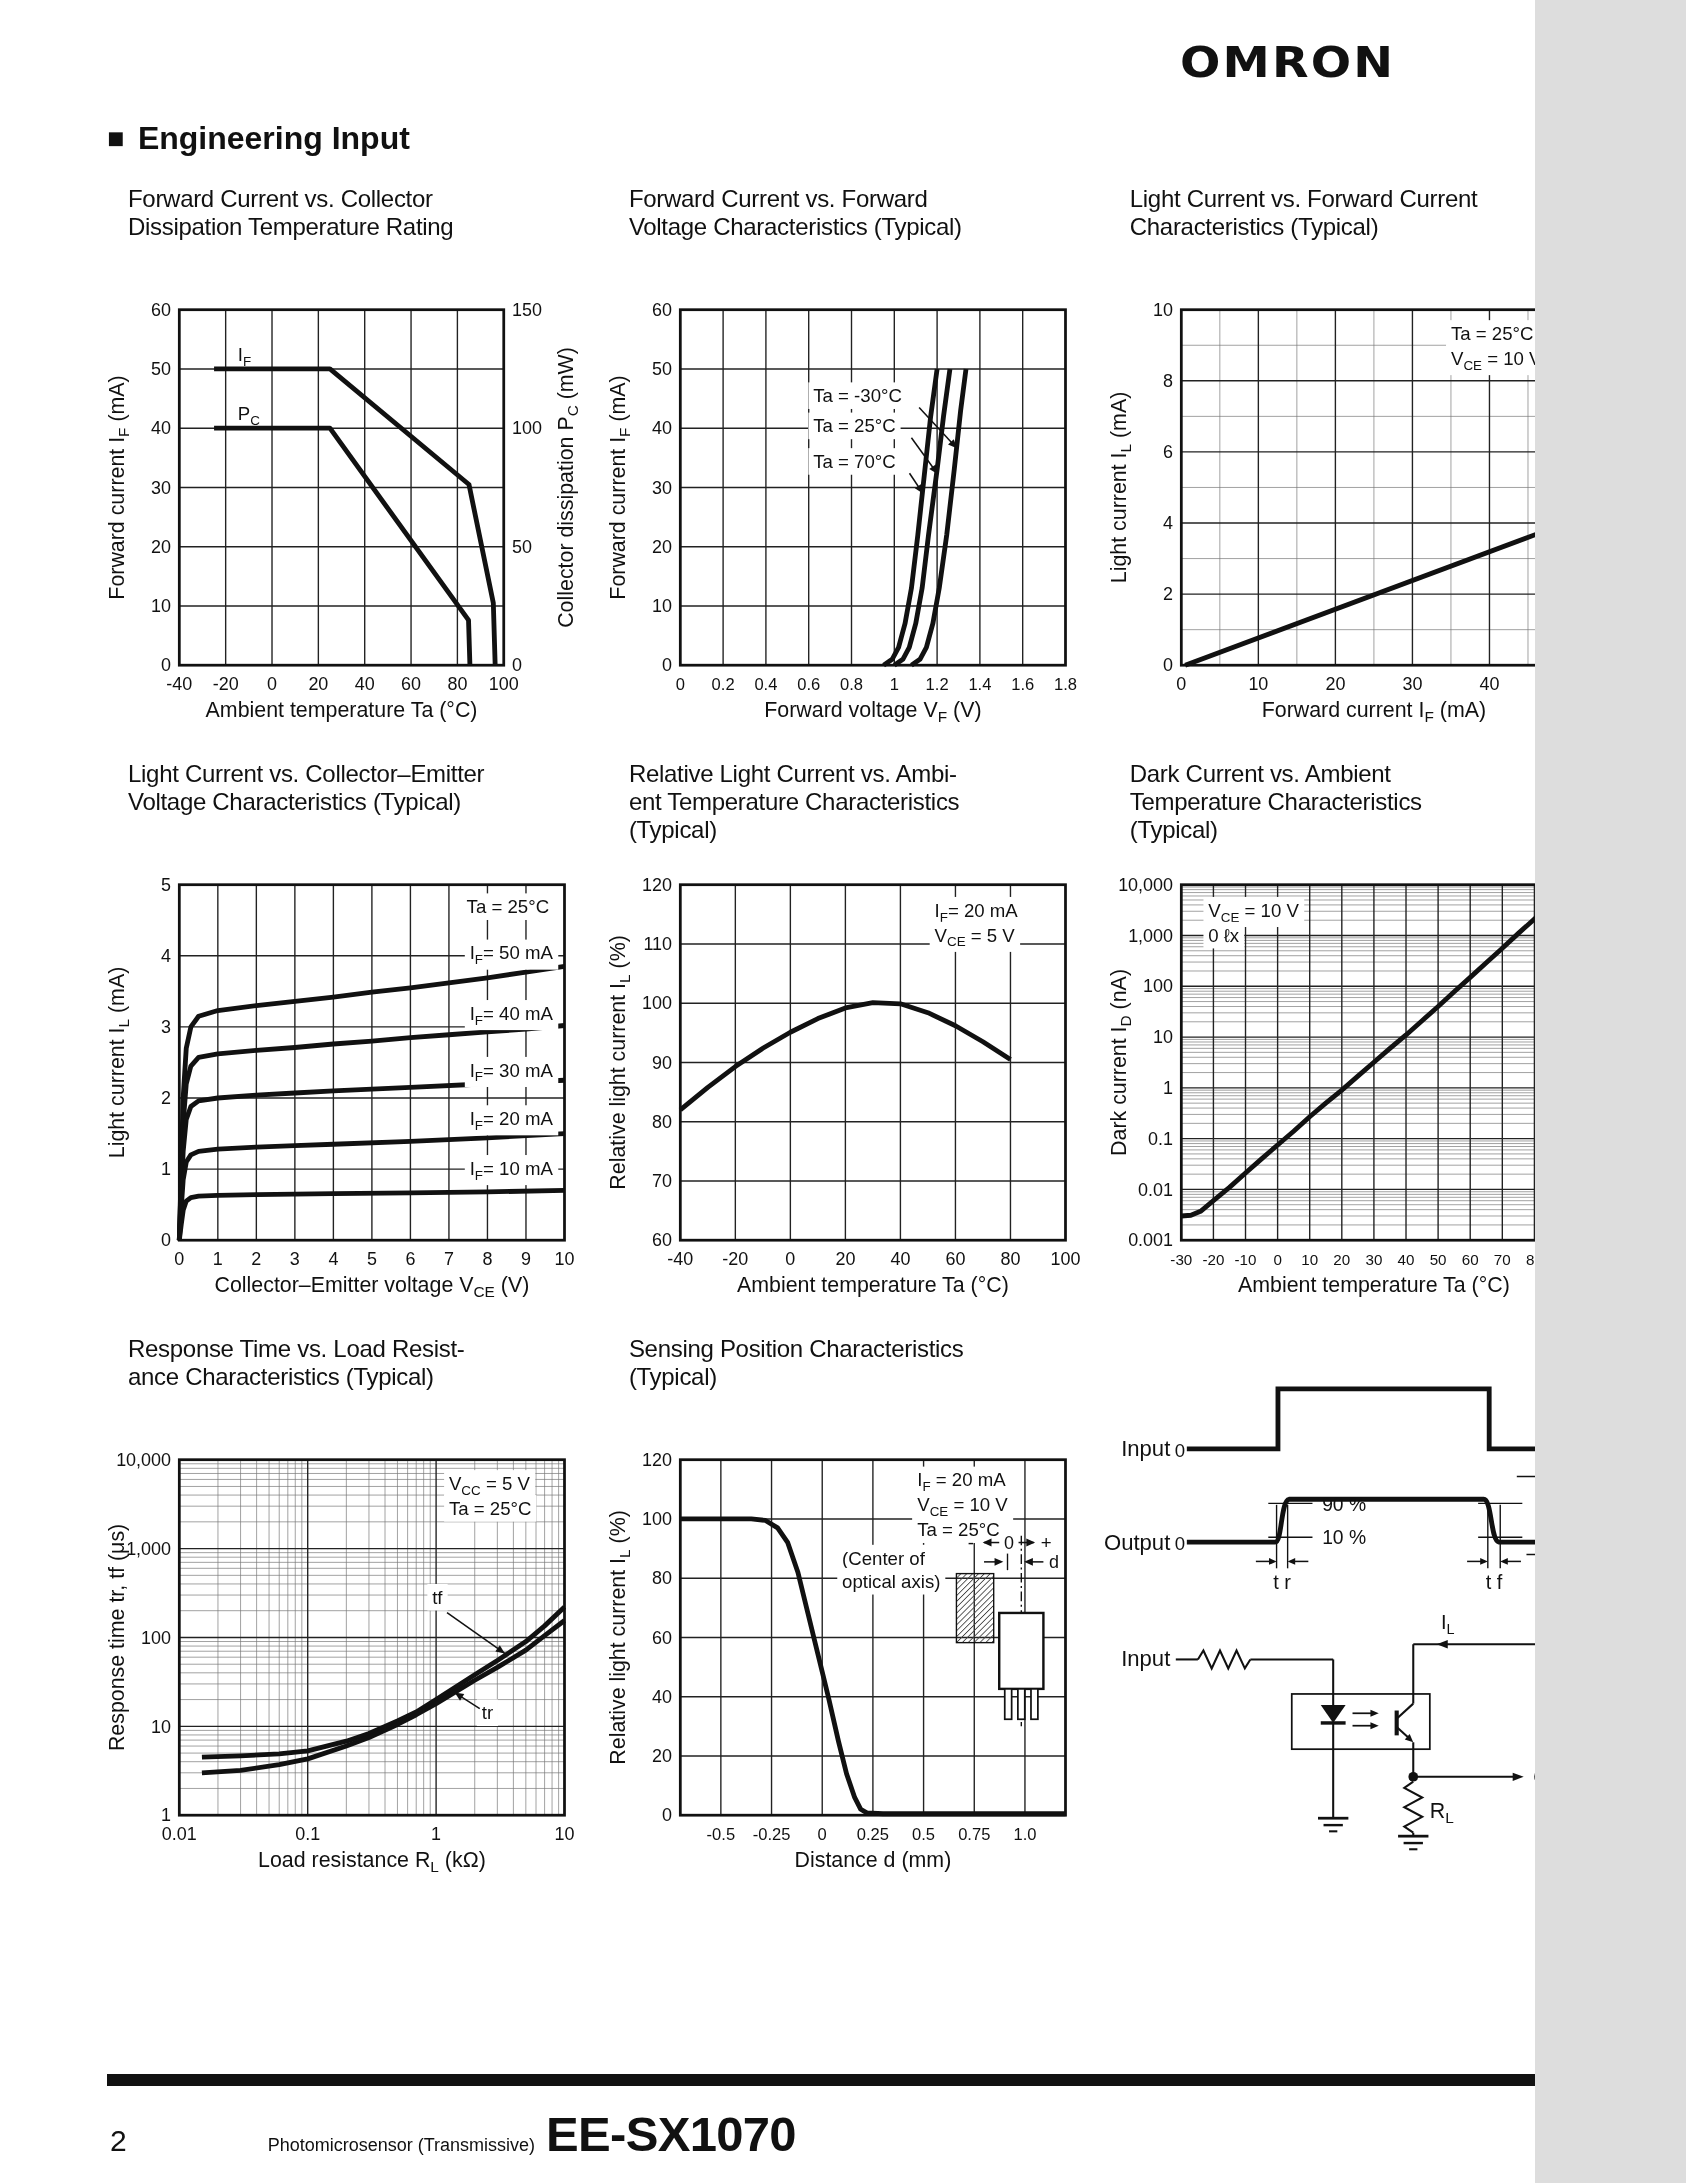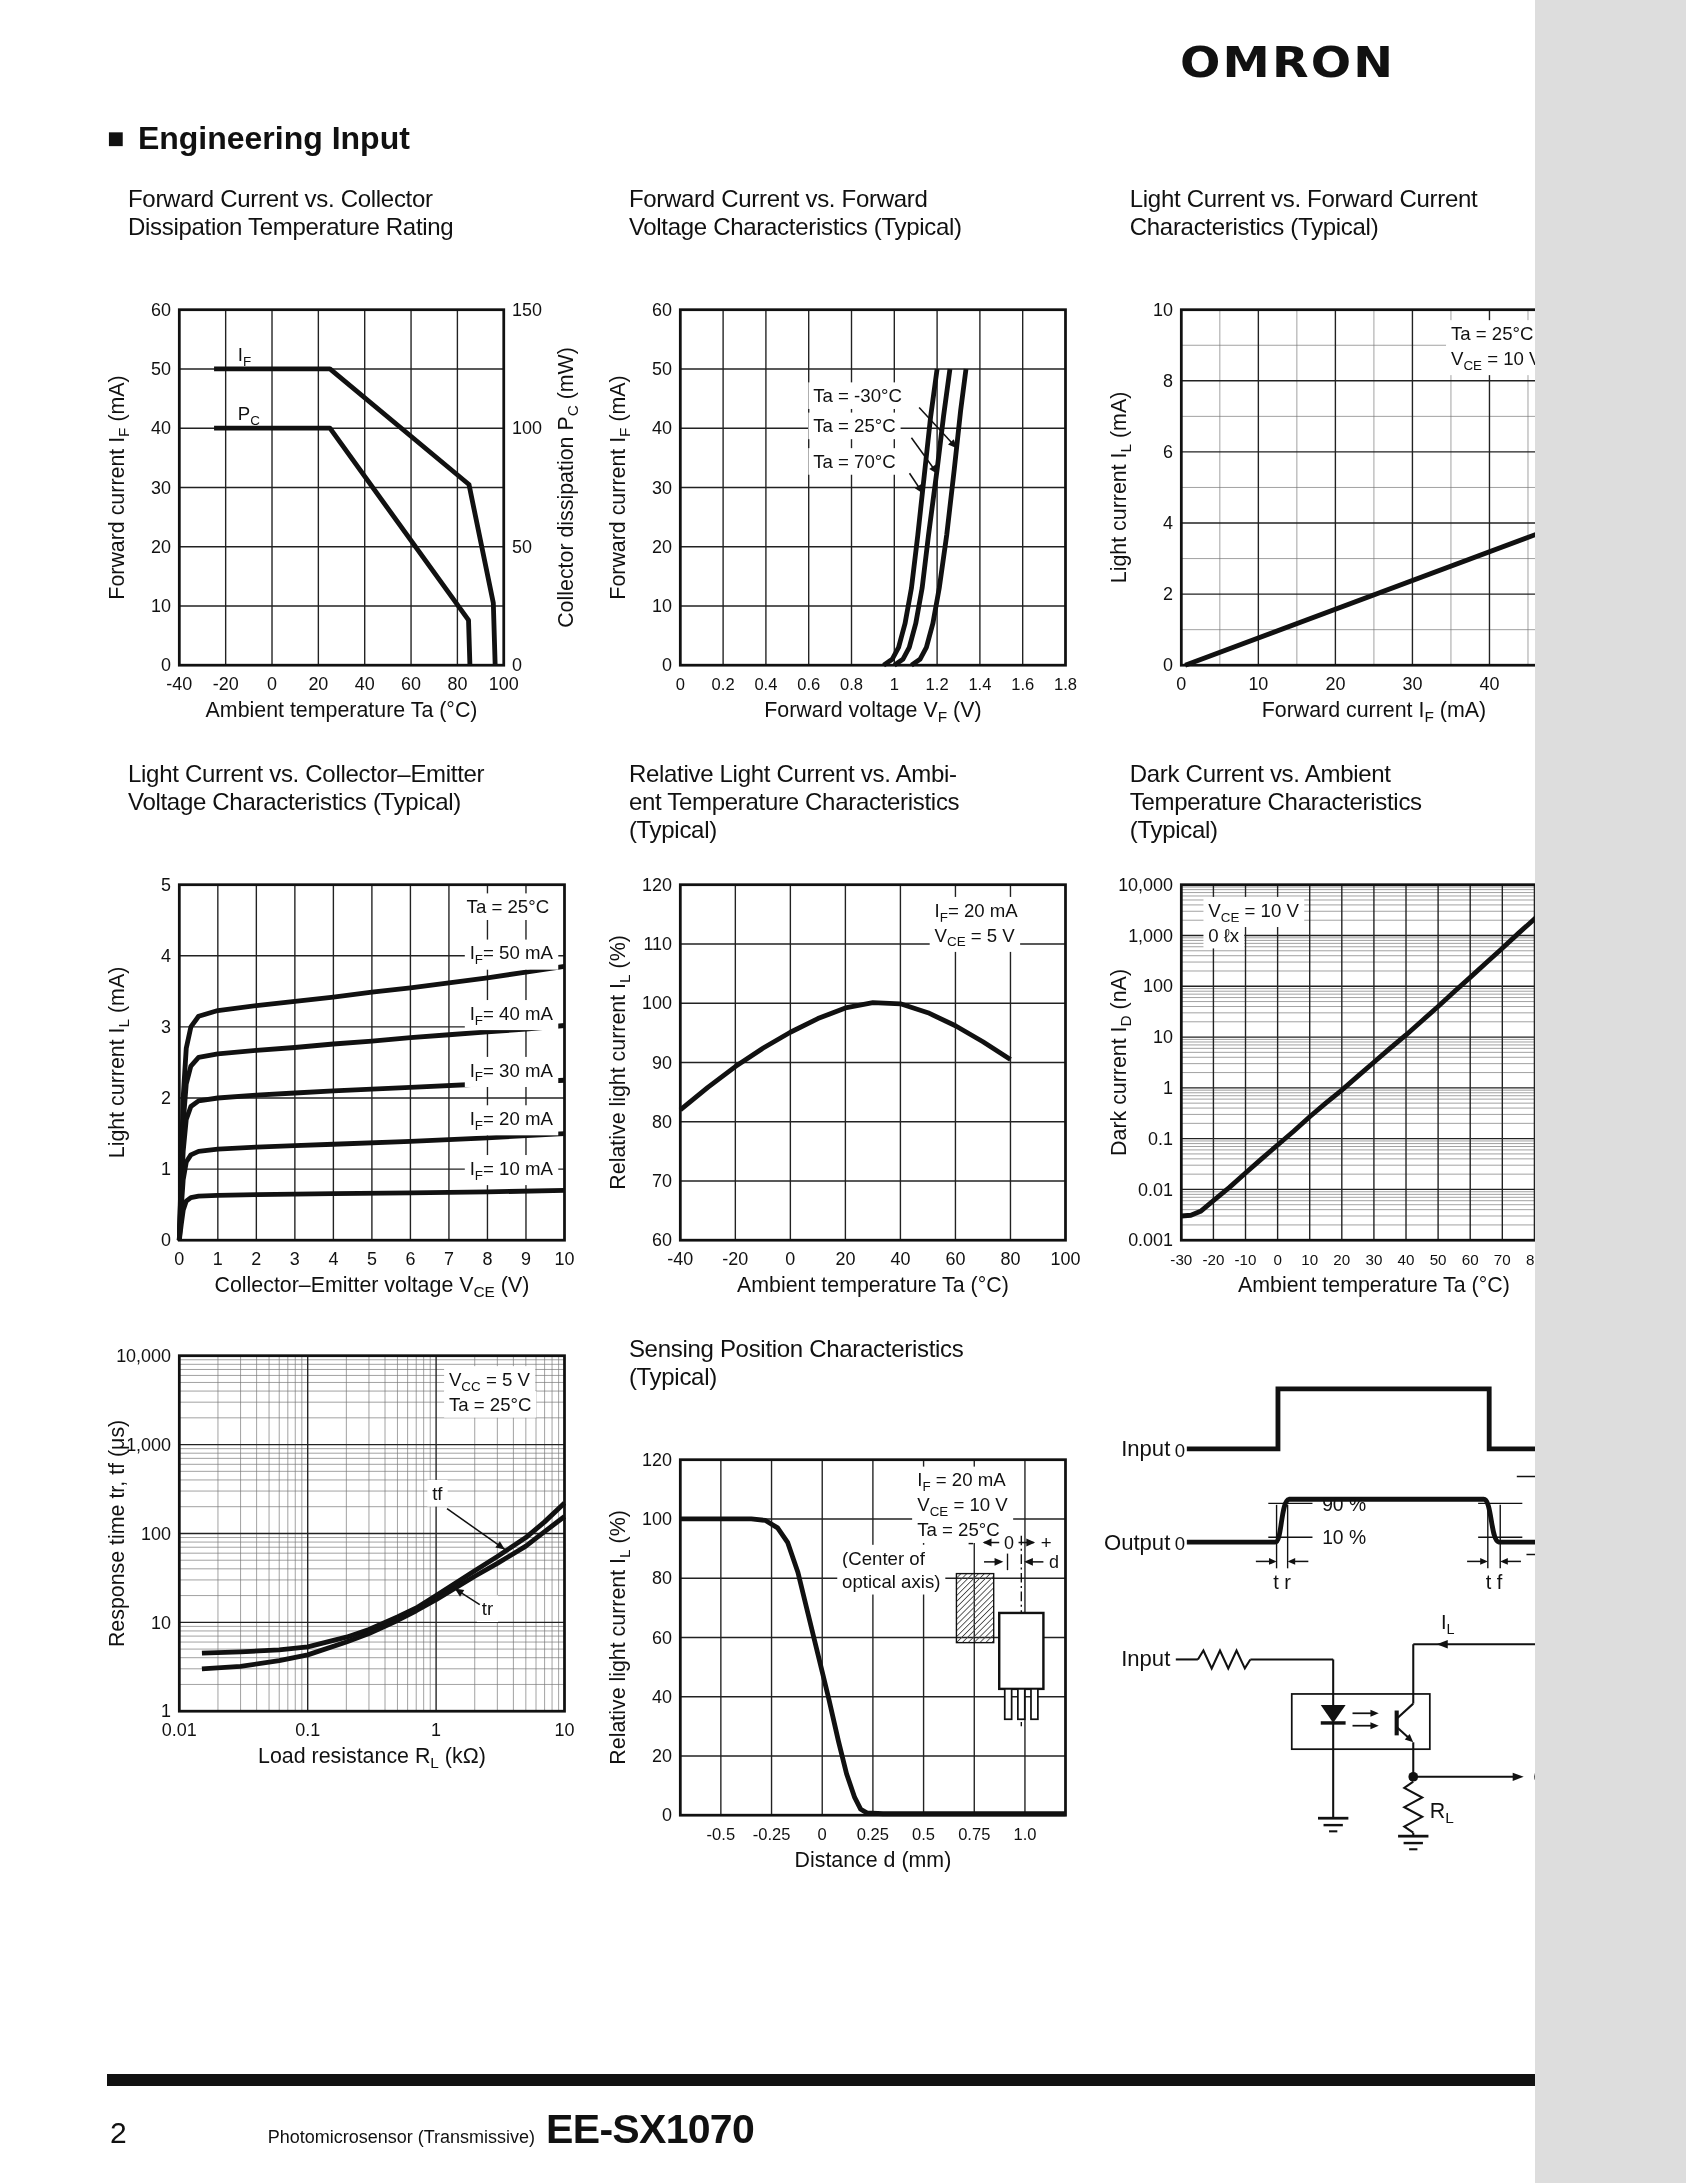--- a/index.html
+++ b/index.html
@@ -14,21 +14,21 @@
   .grid{position:absolute;top:185px;left:102px;width:1485px;display:grid;
         grid-template-columns:repeat(3,1fr);column-gap:17.7px;row-gap:28.6px;}
   .fig{min-width:0;}
   .fig-title{font-size:24px;font-weight:400;line-height:1.17;min-height:103px;
         margin:0 0 1.4px 26px;letter-spacing:-0.3px;}
   svg.chart{width:100%;height:auto;display:block;font-family:"Liberation Sans",sans-serif;}
   .footer-rule{position:absolute;left:107px;width:1474px;top:2074px;height:11.6px;background:#111;}
   .footer{position:absolute;left:110px;top:2106px;display:flex;align-items:baseline;}
   .pageno{font-size:30px;}
   .product{margin-left:141px;font-size:18px;}
-  .model{margin-left:11px;font-size:41px;font-weight:800;letter-spacing:-0.7px;}
+  .model{margin-left:11px;font-size:49px;font-weight:800;letter-spacing:-0.7px;}
 </style>
 </head>
 <body>
 
 <div id="page">
 
   <div class="logo">OMRON</div>
 
   <div class="heading">
     <span class="bullet">■</span>
@@ -416,20 +416,21 @@
           </g>
           <text x="391" y="620" font-size="31" text-anchor="middle" fill="#111"><tspan>Ambient temperature Ta (°C)</tspan></text>
           <text transform="translate(32,287.5) rotate(-90)" font-size="31" text-anchor="middle" fill="#111"><tspan>Dark current  I</tspan><tspan dy="7" font-size="72%">D</tspan><tspan dy="-7"> (nA)</tspan></text>
           <rect x="144.05999755859375" y="47.72513961791992" width="146.00836181640625" height="43.56483840942383" fill="#fff"></rect>
           <text x="151.06" y="76.35" font-size="27" text-anchor="start" fill="#111"><tspan>V</tspan><tspan dy="7" font-size="72%">CE</tspan><tspan dy="-7"> = 10 V</tspan></text>
           <rect x="144.05999755859375" y="83.775146484375" width="59.02924728393555" height="38.534820556640625" fill="#fff"></rect>
           <text x="151.06" y="112.4" font-size="27" text-anchor="start" fill="#111"><tspan>0 ℓx</tspan></text>
         </svg>
     </div>
     <div class="fig">
+      <h3 class="fig-title">Response Time vs. Load Resist-<br>ance Characteristics (Typical)</h3>
       <svg class="chart" viewBox="0 0 700 640">
           <g stroke="#777" stroke-width="1">
             <line x1="167.9915791935005" y1="30" x2="167.9915791935005" y2="545"></line>
             <line x1="200.7445533778572" y1="30" x2="200.7445533778572" y2="545"></line>
             <line x1="223.98315838700103" y1="30" x2="223.98315838700103" y2="545"></line>
             <line x1="242.0084208064995" y1="30" x2="242.0084208064995" y2="545"></line>
             <line x1="256.73613257135776" y1="30" x2="256.73613257135776" y2="545"></line>
             <line x1="269.18823544265183" y1="30" x2="269.18823544265183" y2="545"></line>
             <line x1="279.9747375805015" y1="30" x2="279.9747375805015" y2="545"></line>
             <line x1="289.4891067557144" y1="30" x2="289.4891067557144" y2="545"></line>

